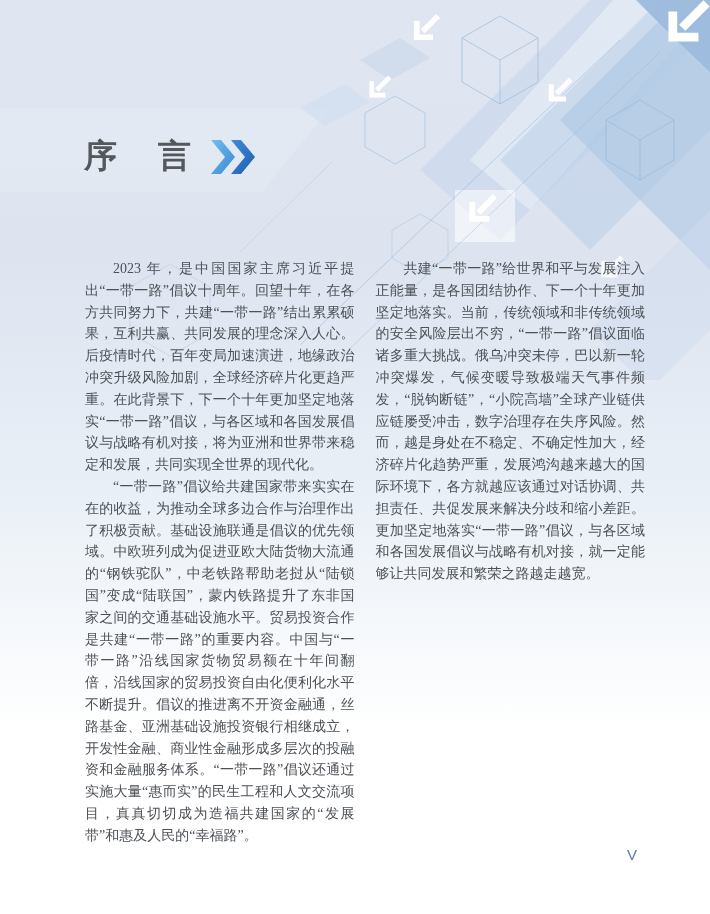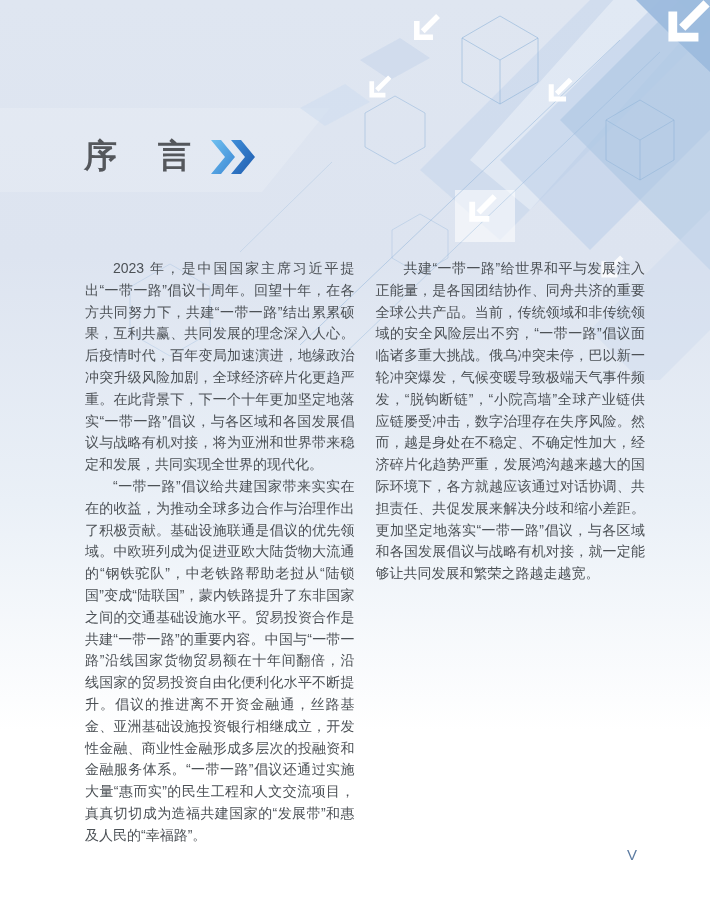--- a/index.html
+++ b/index.html
@@ -32,20 +32,21 @@
     letter-spacing: 4px;
     color: #54575c;
   }
   .chevrons { margin-left: 14px; margin-top: 2px; }
   .columns {
     position: absolute;
     left: 85px; top: 258px;
     width: 560px;
     display: flex;
     gap: 21px;
+    font-family: Liberation Serif, serif;
   }
   .col { width: 273px; }
   .col p {
     margin: 0;
     text-indent: 2em;
     font-size: 14px;
     line-height: 21.8px;
     text-align: justify;
     color: #4c5156;
   }
@@ -123,19 +124,19 @@
       <polygon points="22,1 32,1 46,18 32,35 22,35 36,18" fill="url(#ch2)"></polygon>
     </svg>
   </div>
 
   <main class="columns">
     <div class="col">
       <p>2023 年，是中国国家主席习近平提出“一带一路”倡议十周年。回望十年，在各方共同努力下，共建“一带一路”结出累累硕果，互利共赢、共同发展的理念深入人心。后疫情时代，百年变局加速演进，地缘政治冲突升级风险加剧，全球经济碎片化更趋严重。在此背景下，下一个十年更加坚定地落实“一带一路”倡议，与各区域和各国发展倡议与战略有机对接，将为亚洲和世界带来稳定和发展，共同实现全世界的现代化。</p>
       <p>“一带一路”倡议给共建国家带来实实在在的收益，为推动全球多边合作与治理作出了积极贡献。基础设施联通是倡议的优先领域。中欧班列成为促进亚欧大陆货物大流通的“钢铁驼队”，中老铁路帮助老挝从“陆锁国”变成“陆联国”，蒙内铁路提升了东非国家之间的交通基础设施水平。贸易投资合作是共建“一带一路”的重要内容。中国与“一带一路”沿线国家货物贸易额在十年间翻倍，沿线国家的贸易投资自由化便利化水平不断提升。倡议的推进离不开资金融通，丝路基金、亚洲基础设施投资银行相继成立，开发性金融、商业性金融形成多层次的投融资和金融服务体系。“一带一路”倡议还通过实施大量“惠而实”的民生工程和人文交流项目，真真切切成为造福共建国家的“发展带”和惠及人民的“幸福路”。</p>
     </div>
     <div class="col">
-      <p>共建“一带一路”给世界和平与发展注入正能量，是各国团结协作、同舟共济的重要全球公共产品。当前，传统领域和非传统领域的安全风险层出不穷，“一带一路”倡议面临诸多重大挑战。俄乌冲突未停，巴以新一轮冲突爆发，气候变暖导致极端天气事件频发，“脱钩断链”，“小院高墙”全球产业链供应链屡受冲击，数字治理存在失序风险。然而，越是身处在不稳定、不确定性加大，经济碎片化趋势严重，发展鸿沟越来越大的国际环境下，各方就越应该通过对话协调、共担责任、共促发展来解决分歧和缩小差距。更加坚定地落实“一带一路”倡议，与各区域和各国发展倡议与战略有机对接，就一定能够让共同发展和繁荣之路越走越宽。</p>
+      <p>共建“一带一路”给世界和平与发展注入正能量，是各国团结协作、下一个十年更加坚定地落实。当前，传统领域和非传统领域的安全风险层出不穷，“一带一路”倡议面临诸多重大挑战。俄乌冲突未停，巴以新一轮冲突爆发，气候变暖导致极端天气事件频发，“脱钩断链”，“小院高墙”全球产业链供应链屡受冲击，数字治理存在失序风险。然而，越是身处在不稳定、不确定性加大，经济碎片化趋势严重，发展鸿沟越来越大的国际环境下，各方就越应该通过对话协调、共担责任、共促发展来解决分歧和缩小差距。更加坚定地落实“一带一路”倡议，与各区域和各国发展倡议与战略有机对接，就一定能够让共同发展和繁荣之路越走越宽。</p>
     </div>
   </main>
 
   <span class="page-number">V</span>
 
 </div>
 
 </body></html>

